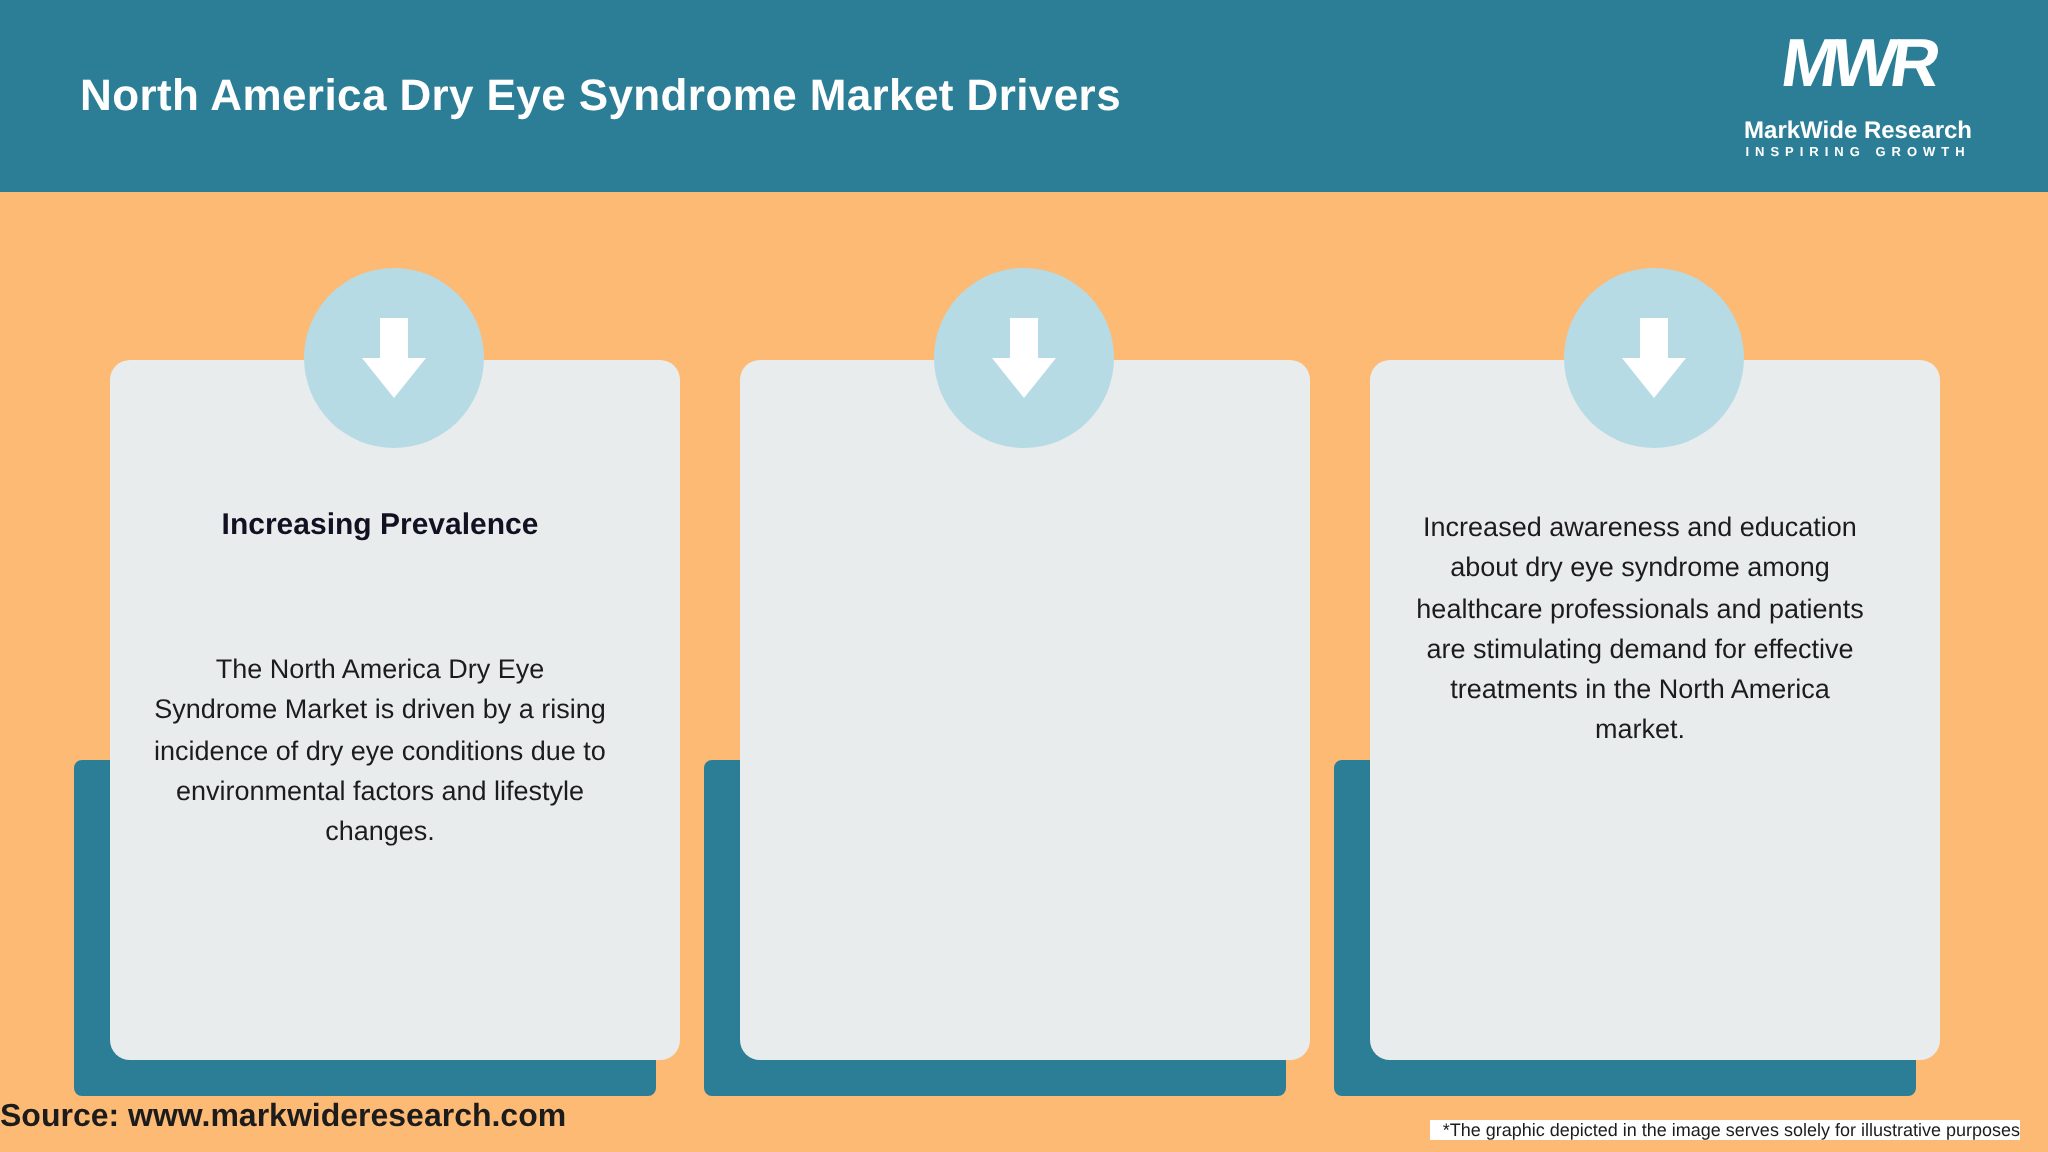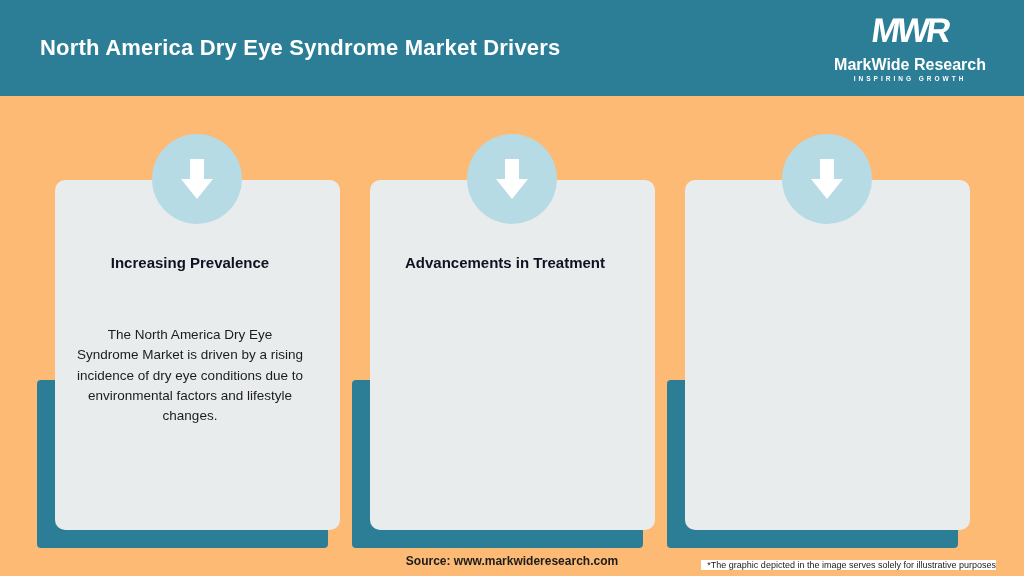--- a/index.html
+++ b/index.html
@@ -28,21 +28,21 @@
     letter-spacing: 0.2px;
   }
   .logo { text-align: center; color: #ffffff; line-height: 1; }
   .logo-mono {
     font-size: 34px;
     font-weight: 800;
     letter-spacing: -3px;
     transform: skewX(-8deg);
     margin-bottom: 2px;
   }
-  .logo-name { font-size: 16px; font-weight: bold; margin-bottom: 3px; margin-top: 10px; }
+  .logo-name { font-size: 12px; font-weight: bold; margin-bottom: 3px; margin-top: 10px; }
   .logo-tag { font-size: 6.5px; letter-spacing: 3px; font-weight: bold; }
 
   
   .cards {
     display: flex;
     justify-content: center;
     gap: 30px;
     margin-top: 84px; 
   }
   .card-wrap {
@@ -97,28 +97,27 @@
     color: #1c1c1c;
     text-align: center;
   }
 
   
   .footer-source {
     position: absolute;
     left: 0;
     right: 0;
     bottom: 8px;
-    text-align: center;
-    font-size: 12px;
+    font-size: 16px;
     font-weight: bold;
     color: #1c1c1c;
   }
   .footer-disclaimer {
     position: absolute;
-    right: 28px;
+    right: 14px;
     bottom: 6px;
     font-size: 9px;
     color: #1c1c1c;
     background: #ffffff;
     padding-left: 6px;
   }
 </style>
 </head>
 <body>
 
@@ -149,32 +148,32 @@
     </div>
 
     <div class="card-wrap">
       <div class="card-accent"></div>
       <div class="card">
         <div class="icon-circle">
           <svg width="40" height="48" viewBox="0 0 40 48">
             <path d="M13 4 h14 v20 h9 L20 44 L4 24 h9 z" fill="#ffffff"></path>
           </svg>
         </div>
-        <h2 class="card-title">Advancements in Treatment</h2>
       </div>
     </div>
 
     <div class="card-wrap">
       <div class="card-accent"></div>
       <div class="card">
         <div class="icon-circle">
           <svg width="40" height="48" viewBox="0 0 40 48">
             <path d="M13 4 h14 v20 h9 L20 44 L4 24 h9 z" fill="#ffffff"></path>
           </svg>
         </div>
+        <p class="card-body">Increased awareness and education about dry eye syndrome among healthcare professionals and patients are stimulating demand for effective treatments in the North America market.</p>
       </div>
     </div>
 
   </main>
 
   <div class="footer-source">Source: www.markwideresearch.com</div>
   <div class="footer-disclaimer">*The graphic depicted in the image serves solely for illustrative purposes</div>
 
 </div>
 

